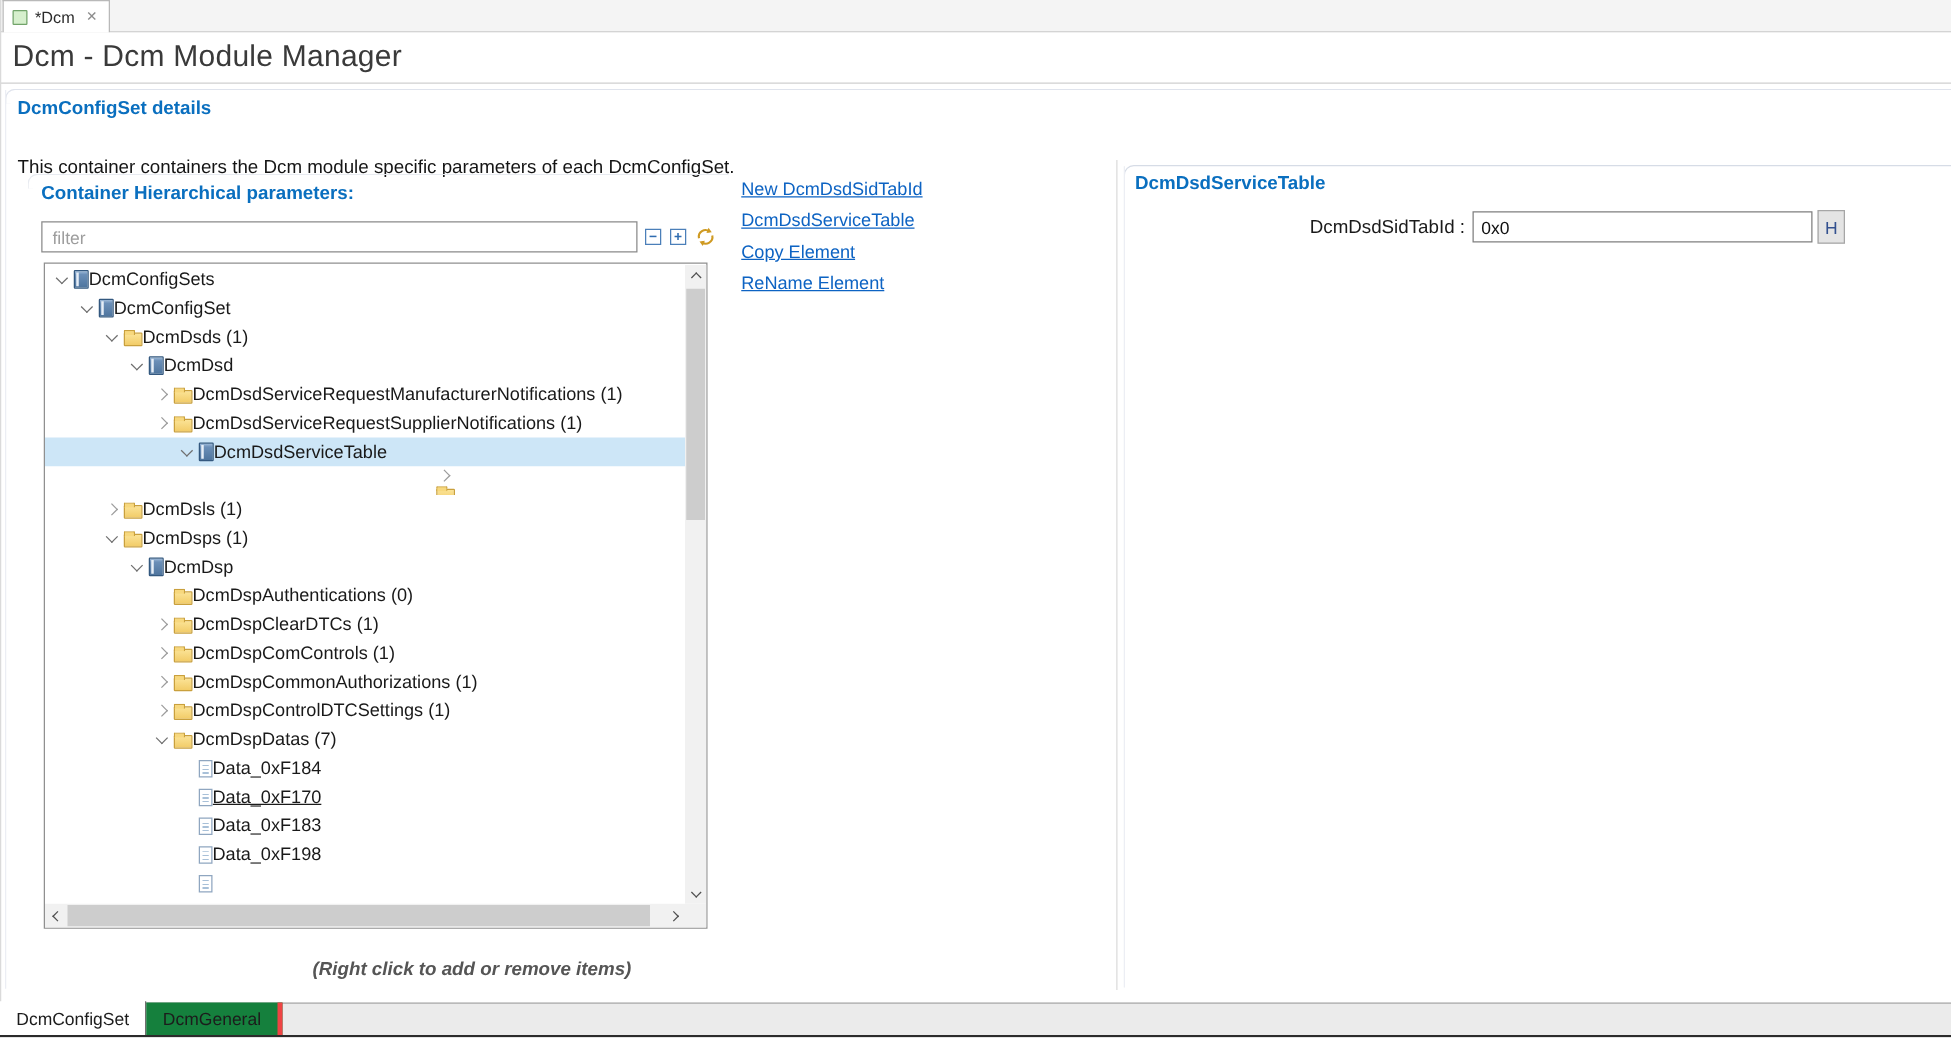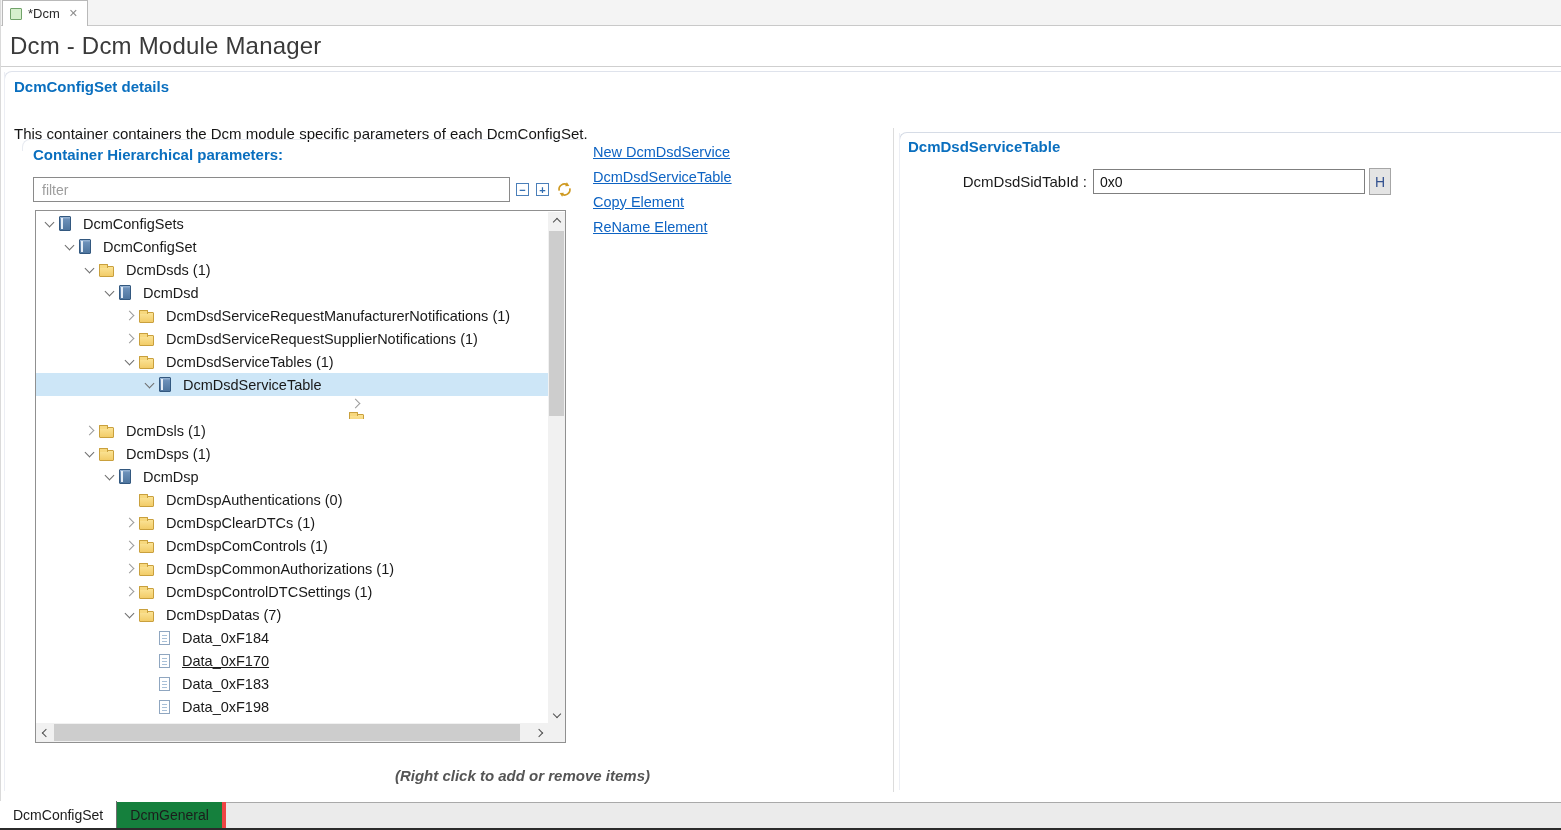--- a/index.html
+++ b/index.html
@@ -41,21 +41,21 @@
   .tb-sq::before { content:''; position:absolute; left:-4px; top:-4px; width:12px; height:12px; border:1px solid #4b7fb9; background:#fff; z-index:-1; }
   .tb-sq.minus::after { content:'−'; }
   .tb-sq.plus::after { content:'+'; }
   .tb-sync { width:17px; height:17px; display:flex; cursor:pointer; }
 
   
   .tree-panel { position:absolute; left:35px; top:210px; width:531px; height:533px; border:1px solid #909090; background:#fff; }
   .tree-rows { position:absolute; left:0; top:1px; right:17px; bottom:19px; overflow:hidden; }
   .tree-row { display:flex; align-items:center; height:23px; white-space:nowrap; overflow:hidden; cursor:default; }
   .tree-row.sel { background:var(--selection_blue,#cde6f7); }
-  .tlabel { font-size:14.5px; color:#191919; margin-left:12px; }
+  .tlabel { font-size:14.5px; color:#191919; margin-left:0; }
   .chev { width:15px; height:15px; flex:none; display:inline-flex; align-items:center; justify-content:center; }
   .chev::before { content:''; width:6px; height:6px; border-right:1.4px solid #6e6e6e; border-bottom:1.4px solid #6e6e6e; }
   .chev.right::before { transform:rotate(-45deg); border-color:#9b9b9b; }
   .chev.down::before  { transform:rotate(45deg); margin-top:-3px; }
   .chev.none::before  { display:none; }
   .ticon { flex:none; display:inline-block; position:relative; margin-left:2px; }
   .icon-container { width:12px; height:15px; background:linear-gradient(180deg,#9db9d8 0%,#6b8fb8 20%,#4f759e 100%); border:1px solid #33587f; border-radius:1px; }
   .icon-container::before { content:''; position:absolute; left:1px; top:1px; bottom:1px; width:2px; background:#e6eef7; }
   .icon-folder { width:15px; height:11px; margin-top:3px; background:linear-gradient(180deg,#fbe396,#f2cc68); border:1px solid #c9a03d; border-radius:1px; }
   .icon-folder::before { content:''; position:absolute; top:-3px; left:-1px; width:7px; height:3px; background:#f7d87e; border:1px solid #c9a03d; border-bottom:none; border-radius:1px 1px 0 0; }
@@ -68,30 +68,30 @@
   .scorner { position:absolute; right:0; bottom:0; width:17px; height:19px; background:#f1f1f1; }
   .sbtn { position:absolute; width:17px; height:16px; display:flex; align-items:center; justify-content:center; cursor:pointer; }
   .sbtn i { width:6px; height:6px; border-right:1.4px solid #4f4f4f; border-bottom:1.4px solid #4f4f4f; display:block; }
   .sbtn.up { top:0; left:0; } .sbtn.up i { transform:rotate(225deg); margin-top:3px; }
   .sbtn.down { bottom:0; left:0; } .sbtn.down i { transform:rotate(45deg); margin-top:-3px; }
   .sbtn.left { left:0; top:0; height:19px; width:16px; } .sbtn.left i { transform:rotate(135deg); margin-left:3px; }
   .sbtn.rightb { right:0; top:0; height:19px; width:16px; } .sbtn.rightb i { transform:rotate(-45deg); margin-left:-3px; }
   .vthumb { position:absolute; left:1px; right:1px; top:19px; height:185px; background:#cdcdcd; cursor:pointer; }
   .hthumb { position:absolute; top:1px; bottom:1px; left:18px; width:466px; background:#cdcdcd; cursor:pointer; }
 
-  .hint { position:absolute; left:250px; top:767px; width:400px; text-align:right; font-size:15px; font-weight:bold; font-style:italic; color:#555; }
+  .hint { position:absolute; left:250px; top:767px; width:400px; text-align:left; font-size:15px; font-weight:bold; font-style:italic; color:#555; }
 
   
   .action-links { position:absolute; left:593px; top:142px; display:flex; flex-direction:column; gap:5px; }
   .action-link { font-size:14.5px; color:var(--link_blue,#0d63c3); text-decoration:underline; line-height:20px; width:max-content; }
 
   
   .vsep { position:absolute; left:893px; top:128px; width:1px; height:664px; background:#dcdcdc; }
   .right-header { position:absolute; left:908px; top:138px; font-size:15px; font-weight:bold; color:var(--accent_blue,#0a6fbf); }
-  .field-row { position:absolute; left:875px; top:168px; display:flex; align-items:center; }
+  .field-row { position:absolute; left:960px; top:168px; display:flex; align-items:center; }
   .field-label { width:212px; text-align:right; font-size:15px; color:#1a1a1a; }
   .field-input { margin-left:6px; width:272px; height:25px; border:1px solid #7f7f7f; font-size:14px; padding:0 6px; color:#111; outline:none; font-family:inherit; }
   .hex-btn { margin-left:4px; width:22px; height:27px; background:#e4e4e4; border:1px solid #a6a6a6; font-size:14px; color:#33518f; font-family:inherit; cursor:pointer; }
 
   
   .bottom-tabbar { position:absolute; left:0; top:802px; width:100%; height:26px; background:#ebebeb; border-top:1px solid #a9a9a9; display:flex; align-items:flex-end; }
   .btab { height:26px; display:flex; align-items:center; padding:0 13px; font-size:14px; color:#1c1c1c; background:#15803d; border-right:4px solid #ef4444; }
   .btab.active { background:#fff; height:27px; margin-top:-1px; border-right:1px solid #6f6f6f; }
   .bottom-line { position:absolute; left:0; top:828px; width:100%; height:2px; background:#2b2b2b; }
 </style>
@@ -162,25 +162,20 @@
         <div class="tree-row" style="padding-left: 86px;">
           <span class="chev right"></span>
           <span class="ticon icon-folder"></span>
           <span class="tlabel">DcmDsdServiceRequestManufacturerNotifications (1)</span>
         </div>
         <div class="tree-row" style="padding-left: 86px;">
           <span class="chev right"></span>
           <span class="ticon icon-folder"></span>
           <span class="tlabel">DcmDsdServiceRequestSupplierNotifications (1)</span>
         </div>
-        <div class="tree-row" style="padding-left: 86px;">
-          <span class="chev down"></span>
-          <span class="ticon icon-folder"></span>
-          <span class="tlabel">DcmDsdServiceTables (1)</span>
-        </div>
         <div class="tree-row sel" style="padding-left: 106px;">
           <span class="chev down"></span>
           <span class="ticon icon-container"></span>
           <span class="tlabel">DcmDsdServiceTable</span>
         </div>
         <div class="tree-row" style="padding-left: 126px; flex-direction: column;">
           <span class="chev right"></span>
           <span class="ticon icon-folder"></span>
           <span class="tlabel">DcmDsdServices (12)</span>
         </div>
@@ -272,21 +267,21 @@
       <div class="sbtn rightb">
           <i></i>
         </div>
     </div>
     <div class="scorner"></div>
   </div>
 
   <div class="hint">(Right click to add or remove items)</div>
 
   <div class="action-links">
-      <a href="#" class="action-link">New DcmDsdService</a>
+      <a href="#" class="action-link">New DcmDsdSidTabId</a>
       <a href="#" class="action-link">DcmDsdServiceTable</a>
       <a href="#" class="action-link">Copy Element</a>
       <a href="#" class="action-link">ReName Element</a>
     </div>
 
   <div class="vsep"></div>
   <div class="sec-top right-sec"></div>
   <div class="sec-left-line right-line"></div>
 
   <div class="right-header">DcmDsdServiceTable</div>

